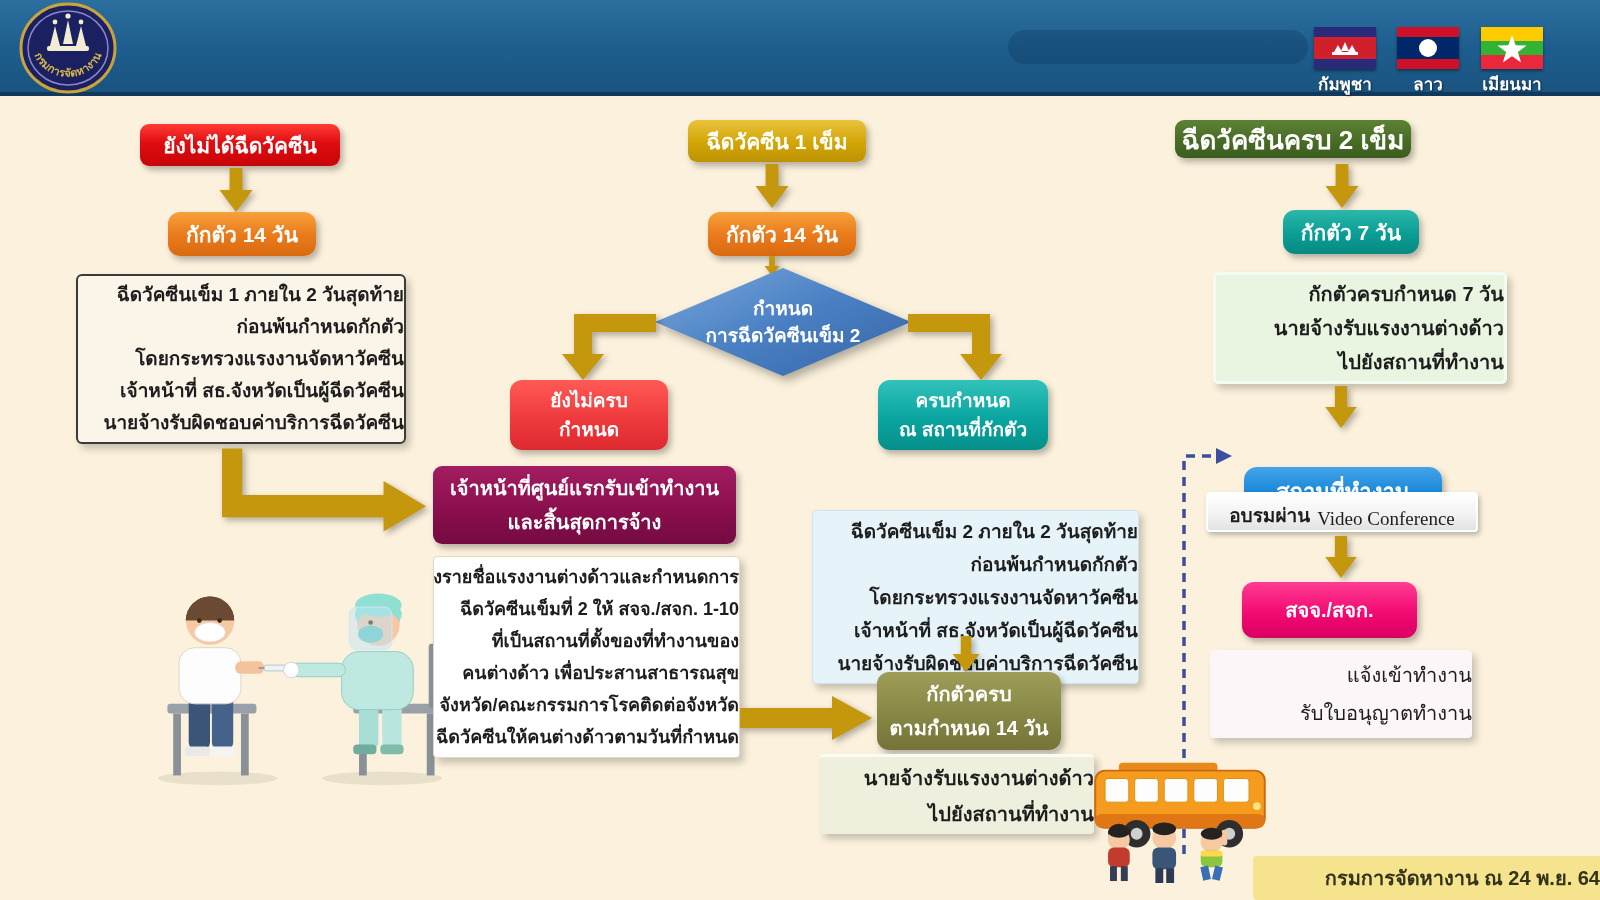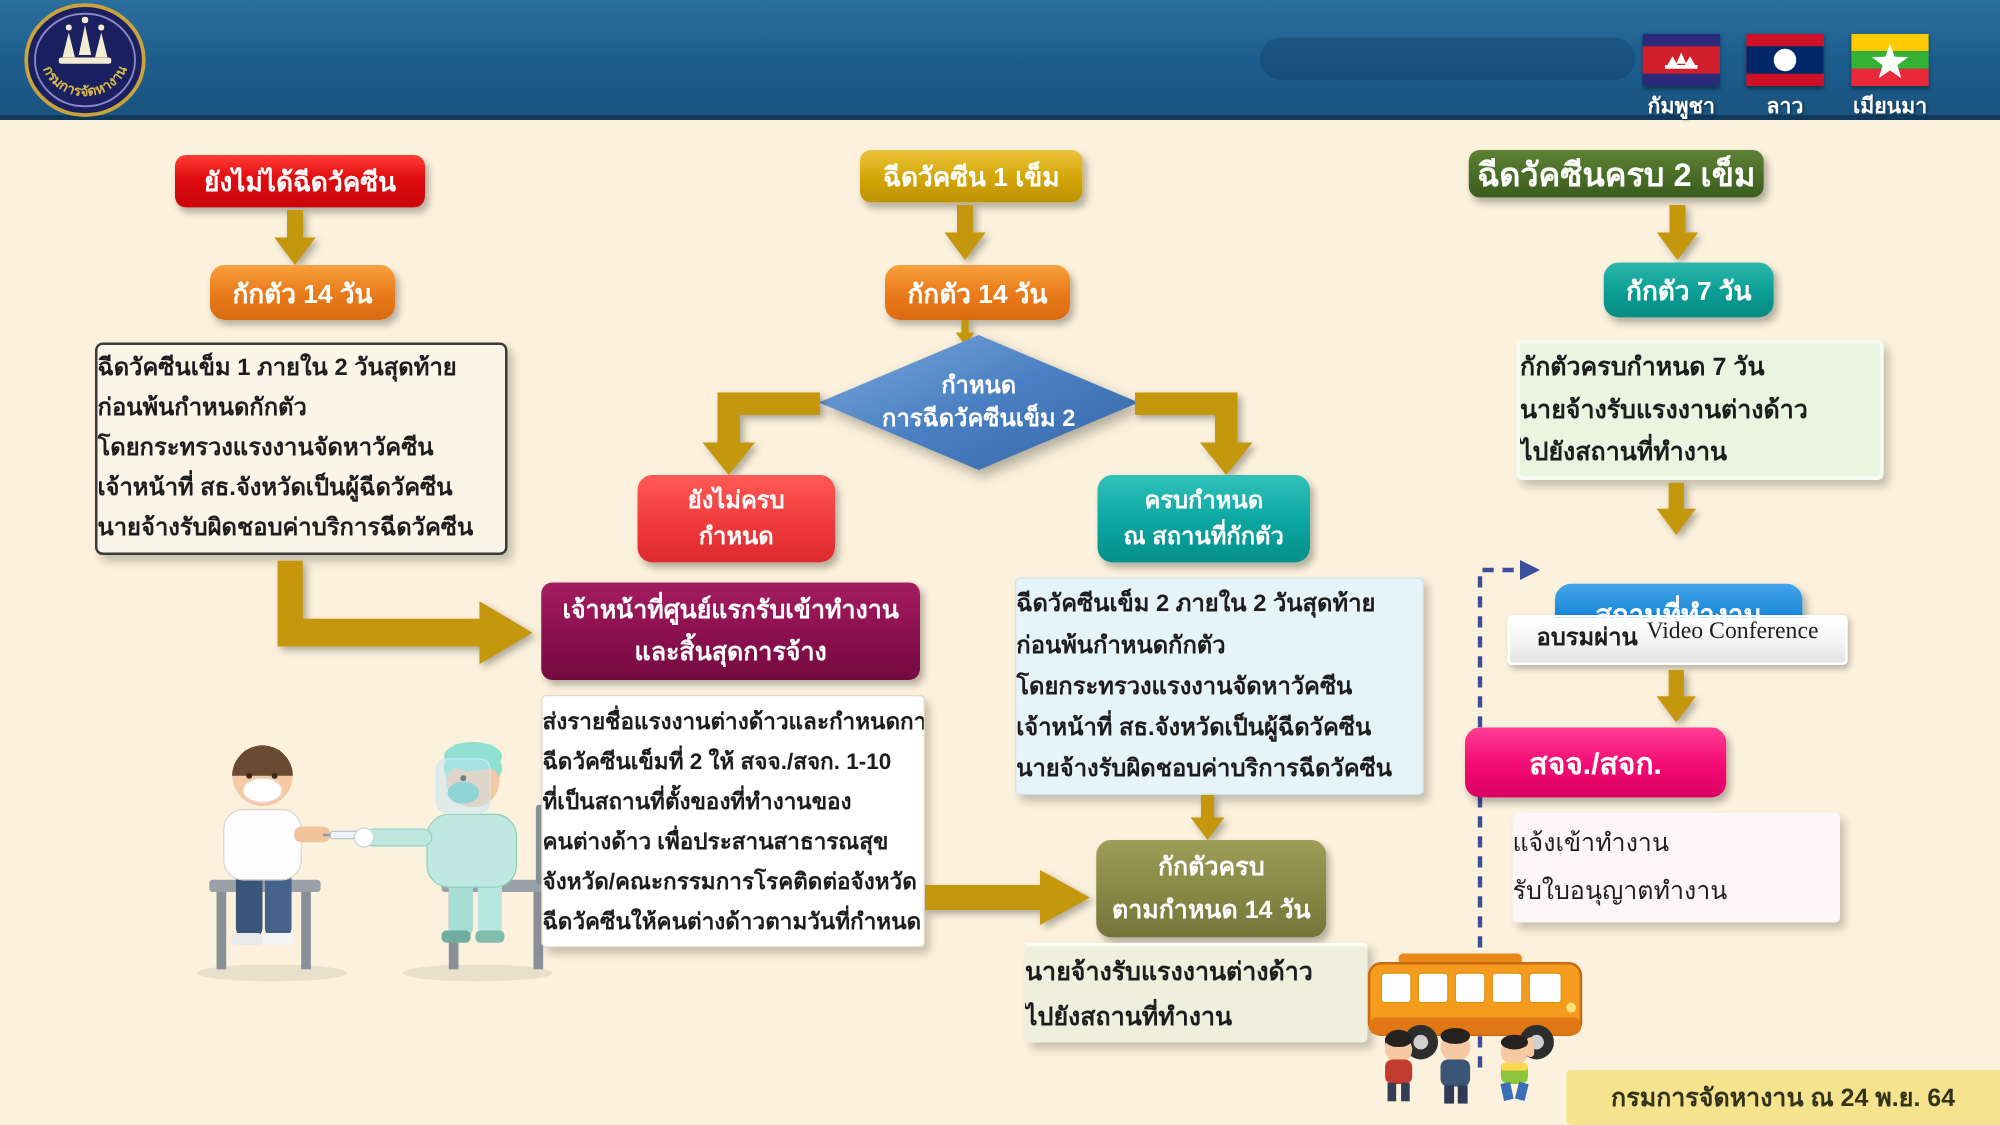--- a/index.html
+++ b/index.html
@@ -28,47 +28,47 @@
   .b-gold   {background:linear-gradient(180deg,#eac33c 0%,#d2a506 55%,#bd9204 100%);}
   .b-red2   {background:linear-gradient(180deg,#ff5a55 0%,#ef3a3d 55%,#dd2a2e 100%);border-radius:12px;}
   .b-teal   {background:linear-gradient(180deg,#31c2bb 0%,#0aa5a0 55%,#068f8a 100%);border-radius:12px;}
   .b-maroon {background:linear-gradient(180deg,#a31d61 0%,#8b0f4e 55%,#740a40 100%);}
   .b-olive  {background:linear-gradient(180deg,#9e9e59 0%,#878745 55%,#74743a 100%);border-radius:12px;}
   .b-green  {background:linear-gradient(180deg,#5d8134 0%,#486c26 55%,#3b5c1e 100%);}
   .b-teal2  {background:linear-gradient(180deg,#2cb7ab 0%,#0a9d94 55%,#078a82 100%);border-radius:12px;}
   .b-blue   {background:linear-gradient(180deg,#45a3e9 0%,#1787d8 55%,#0f74c4 100%);border-radius:13px;margin-top:37px;}
   .b-pink   {background:linear-gradient(180deg,#ff3d94 0%,#f20a72 55%,#da0063 100%);border-radius:12px;}
   
-  .note{position:absolute;display:flex;flex-direction:column;align-items:flex-start;justify-content:center;
+  .note{position:absolute;display:flex;flex-direction:column;align-items:flex-end;justify-content:center;
         text-align:center;color:#1d1d1d;font-weight:600;box-sizing:border-box;overflow:hidden;
         box-shadow:4px 5px 7px rgba(0,0,0,.2);}
   .note .ln{white-space:nowrap;}
   .n-cream {background:#fbf5e9;border:2px solid #3a3a3a;border-radius:6px;}
   .n-white {background:#ffffff;border:1px solid #e4d7c6;border-radius:4px;}
-  .n-blue  {background:#e6f3f8;border:1px solid #cfe4ec;border-radius:4px;}
+  .n-blue  {background:#e6f3f8;border:1px solid #cfe4ec;border-radius:4px;margin-top:48px;}
   .n-green {background:#e9f5e0;border:3px solid #f6fbf2;border-radius:5px;}
   .n-sage  {background:#eef0dd;border-top:3px solid #fbfcf3;border-radius:4px;}
   .n-bevel {background:linear-gradient(180deg,#ffffff 0%,#f2f2f2 60%,#e2e2e2 100%);
             border:2px solid #fff;border-radius:4px;box-shadow:2px 3px 5px rgba(0,0,0,.25);}
   .n-pinkw {background:#fdf6f9;border-radius:4px;}
   
   .diamond-wrap{position:absolute;filter:drop-shadow(4px 5px 5px rgba(0,0,0,.3));}
   .diamond{width:100%;height:100%;clip-path:polygon(50% 0,100% 50%,50% 100%,0 50%);
            background:linear-gradient(155deg,#7aa8dc 0%,#4a80c3 50%,#3465a8 100%);
            display:flex;flex-direction:column;align-items:center;justify-content:center;
            color:#fff;font-weight:bold;text-align:center;}
   .diamond .ln{white-space:nowrap;}
   
   .gold-arrow{position:absolute;filter:drop-shadow(3px 3px 3px rgba(0,0,0,.3));}
   .gold-arrow path, .gold-arrow polygon{fill:#c5970d;}
   .dashed-arrow path.line{fill:none;stroke:#3b4f9e;stroke-width:3.5;stroke-dasharray:9 7;}
   .dashed-arrow path.head{fill:#3b4f9e;}
   
   .footer{position:absolute;left:1253px;top:856px;width:347px;height:44px;background:#f5e38d;
-          border-radius:4px 0 0 4px;display:flex;align-items:center;justify-content:center;
+          border-radius:4px 0 0 4px;display:flex;align-items:center;justify-content:flex-end;
           color:#33331a;font-size:20px;font-weight:bold;white-space:nowrap;}
   .en-serif{font-family:"Liberation Serif","DejaVu Serif",serif;font-weight:normal;}
   .illu{position:absolute;}
 </style>
 </head>
 <body>
 
 <div class="stage">
 
   <div class="header">
@@ -344,21 +344,21 @@
 
   <div class="note n-bevel" style="left:1206px;top:492px;width:272px;height:40px;font-size:19px;flex-direction:row;gap:7px;font-weight:bold">
     <span class="ln">อบรมผ่าน</span>
     <span class="ln en-serif">Video Conference</span>
   </div>
 
   <svg class="gold-arrow" style="left:1322px;top:536px" width="38" height="42" viewBox="0 0 40 48">
       <path d="M13 0h14v24h11L20 48 2 24h11z"></path>
     </svg>
 
-  <div class="box b-pink" style="left:1172px;top:582px;width:209px;height:56px;font-size:24px">
+  <div class="box b-pink" style="left:1242px;top:582px;width:175px;height:56px;font-size:20px">
     <div class="ln">สจจ./สจก.</div>
   </div>
 
   <div class="note n-pinkw" style="left:1210px;top:650px;width:262px;height:88px;font-size:20px;line-height:38px;font-weight:normal">
     <div class="ln">แจ้งเข้าทำงาน</div>
     <div class="ln">รับใบอนุญาตทำงาน</div>
   </div>
 
   <div class="footer">
     <span class="ln">กรมการจัดหางาน  ณ 24 พ.ย. 64</span>

